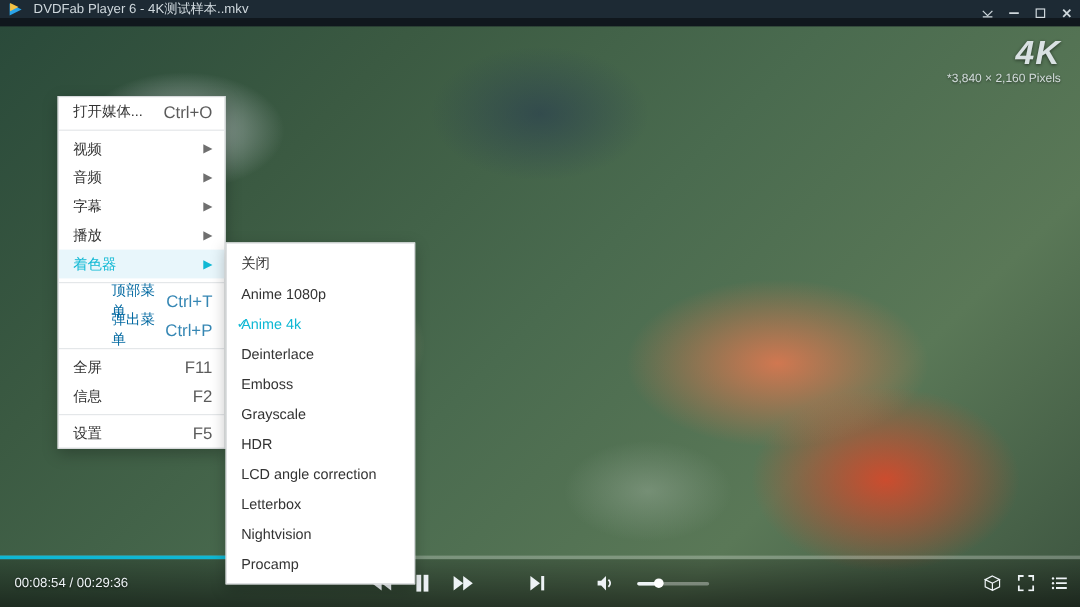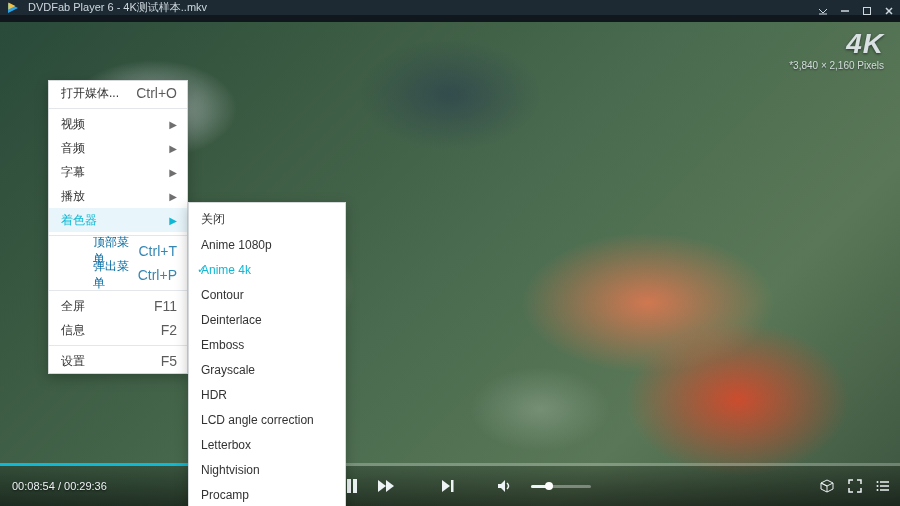--- a/index.html
+++ b/index.html
@@ -228,23 +228,20 @@
         <span>关闭</span>
       </div>
     <div class="menu-row">
         <span>Anime 1080p</span>
       </div>
     <div class="menu-row selected">
         <span class="check">✓</span>
         <span>Anime 4k</span>
       </div>
     <div class="menu-row">
-        <span>Contour</span>
-      </div>
-    <div class="menu-row">
         <span>Deinterlace</span>
       </div>
     <div class="menu-row">
         <span>Emboss</span>
       </div>
     <div class="menu-row">
         <span>Grayscale</span>
       </div>
     <div class="menu-row">
         <span>HDR</span>

